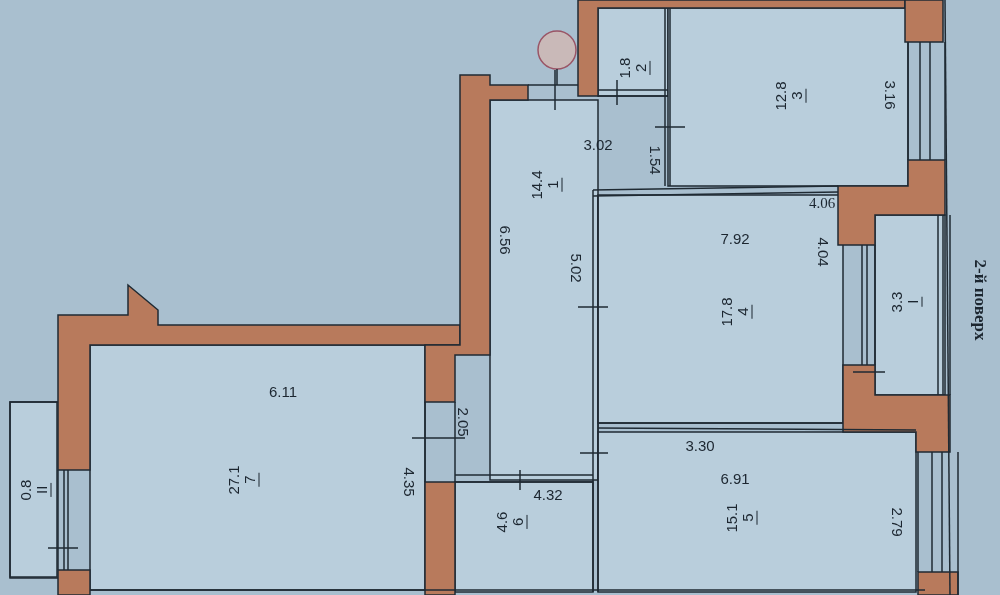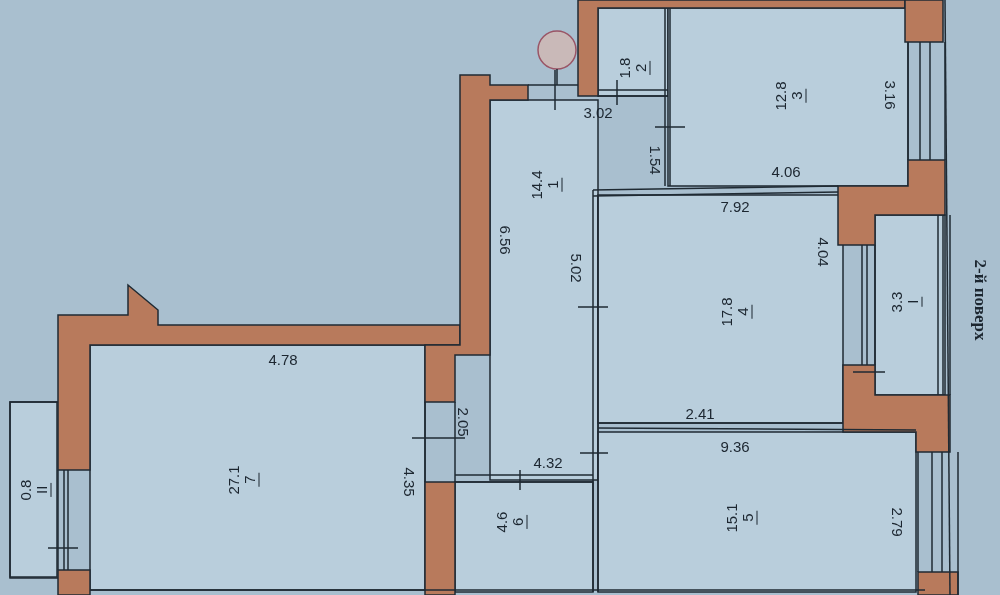--- a/index.html
+++ b/index.html
@@ -11,21 +11,21 @@
     }
     #plan { position: absolute; left: 0; top: 0; width: 1000px; height: 595px; }
     .lbl {
       position: absolute;
       font-family: "Liberation Sans", sans-serif;
       font-size: 15px; color: #1c2630;
       white-space: nowrap;
       transform-origin: center center;
     }
     .rot90 { transform: translate(-50%, -50%) rotate(90deg); }
-    .rot0 { transform: translate(-50%, -50%); }
+    .rot0 { transform: translate(-50%, -50%); margin-top: 32px; }
     .frac {
       position: absolute;
       transform: translate(-50%, -50%) rotate(90deg);
       display: flex; flex-direction: column; align-items: center;
       font-size: 15px; color: #1c2630; line-height: 16px;
     }
     .frac .num { border-bottom: 1.5px solid #1c2630; padding: 0 3px 1px; transform: rotate(180deg); }
     .frac .den { padding-top: 1px; transform: rotate(180deg); }
     .floor-label {
       position: absolute; left: 980px; top: 300px;
@@ -158,26 +158,26 @@
     <span class="den">3.3</span>
 </div>
 <div class="frac" style="left:34px;top:490px;">
   <span class="num">II</span>
     <span class="den">0.8</span>
 </div>
 
 <span class="lbl rot0" style="left:598px;top:112px;">3.02</span>
 <span class="lbl rot90" style="left:655px;top:160px;">1.54</span>
 <span class="lbl rot90" style="left:890px;top:95px;">3.16</span>
-<span class="lbl rot0" style="left:786px;top:171px;">4.06</span>
+<span class="lbl rot0" style="left:822px;top:171px;font-family:Liberation Serif, serif;">4.06</span>
 <span class="lbl rot0" style="left:735px;top:206px;">7.92</span>
 <span class="lbl rot90" style="left:823px;top:252px;">4.04</span>
 <span class="lbl rot90" style="left:576px;top:268px;">5.02</span>
 <span class="lbl rot90" style="left:505px;top:240px;">6.56</span>
-<span class="lbl rot0" style="left:700px;top:413px;">2.41</span>
-<span class="lbl rot0" style="left:735px;top:446px;">9.36</span>
+<span class="lbl rot0" style="left:700px;top:413px;">3.30</span>
+<span class="lbl rot0" style="left:735px;top:446px;">6.91</span>
 <span class="lbl rot90" style="left:897px;top:522px;">2.79</span>
 <span class="lbl rot0" style="left:548px;top:462px;">4.32</span>
 <span class="lbl rot90" style="left:463px;top:422px;">2.05</span>
 <span class="lbl rot90" style="left:409px;top:482px;">4.35</span>
-<span class="lbl rot0" style="left:283px;top:359px;">4.78</span>
+<span class="lbl rot0" style="left:283px;top:359px;">6.11</span>
 
 <div class="floor-label">2-й поверх</div>
 
 </body></html>

